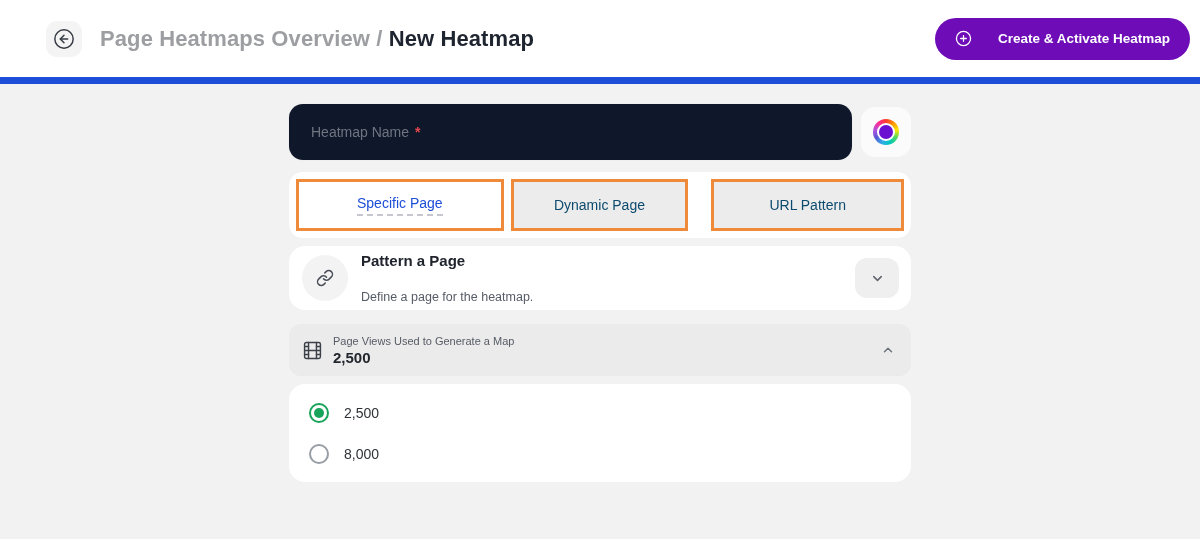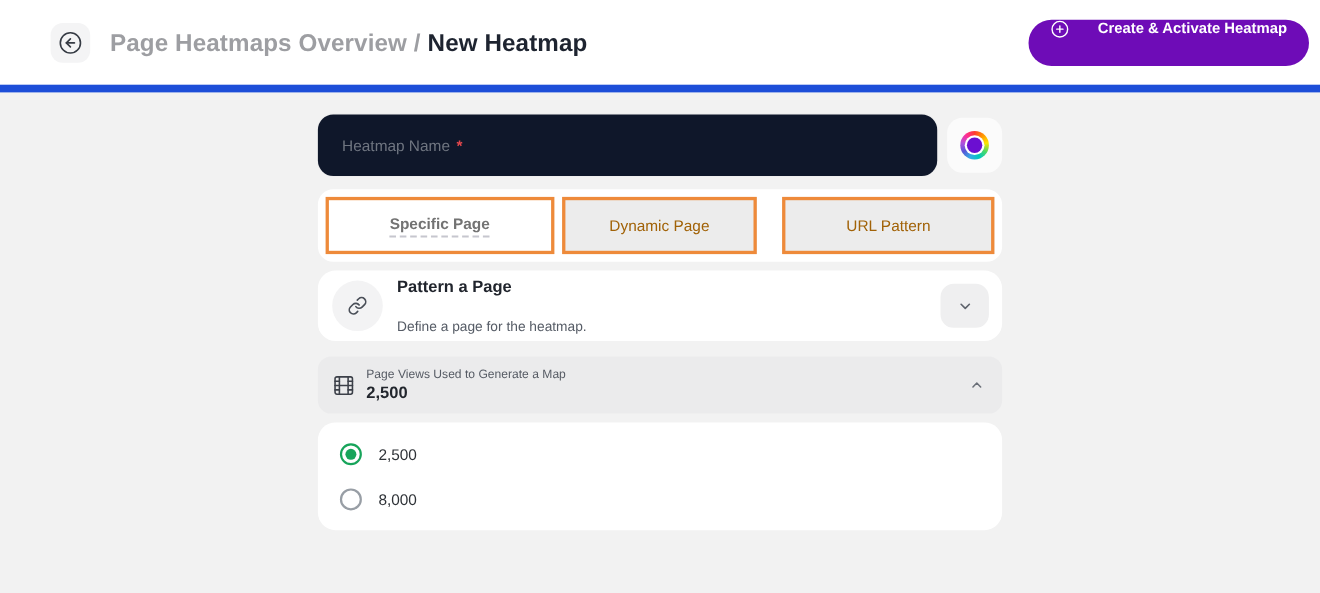--- a/index.html
+++ b/index.html
@@ -40,21 +40,21 @@
     margin-left: auto;
     height: 42px;
     border: none;
     border-radius: 21px;
     background: #6E0CB7;
     color: #ffffff;
     font-family: "Liberation Sans", sans-serif;
     font-size: 13.5px;
     font-weight: 700;
     padding: 0 20px;
-    display: flex; align-items: flex-start; gap: 26px;
+    display: flex; align-items: center; gap: 26px;
     cursor: pointer;
   }
   .create-btn svg { width: 17px; height: 17px; stroke: #ffffff; }
 
   
   .content { height: 455px; }
   .column { width: 622px; margin: 0 auto; padding-top: 20px; }
 
   
   .name-row { display: flex; align-items: center; gap: 9px; }
@@ -99,30 +99,30 @@
     margin-top: 12px;
     background: #ffffff;
     border-radius: 14px;
     padding: 7px;
     display: flex; gap: 7px;
   }
   .tab {
     height: 52px;
     border: 3px solid #ee8a3a;
     background: #ececec;
-    color: #a16207;
+    color: #0c4a6e;
     font-family: "Liberation Sans", sans-serif;
     font-size: 14px; font-weight: 500;
     display: flex; align-items: center; justify-content: center;
     cursor: pointer;
   }
   .tab:nth-child(1) { flex: 1.08; }
   .tab:nth-child(2) { flex: 0.92; }
   .tab:nth-child(3) { flex: 1.0; margin-left: 16px; }
-  .tab.active { background: #ffffff; color: #737373; font-weight: bold; }
+  .tab.active { background: #ffffff; color: #1d4ed8; }
   .tab.active .tab-label {
     border-bottom: 2px dashed #c6c6ce;
     padding-bottom: 3px;
   }
 
   
   .select-card {
     margin-top: 8px;
     height: 64px;
     background: #ffffff;

